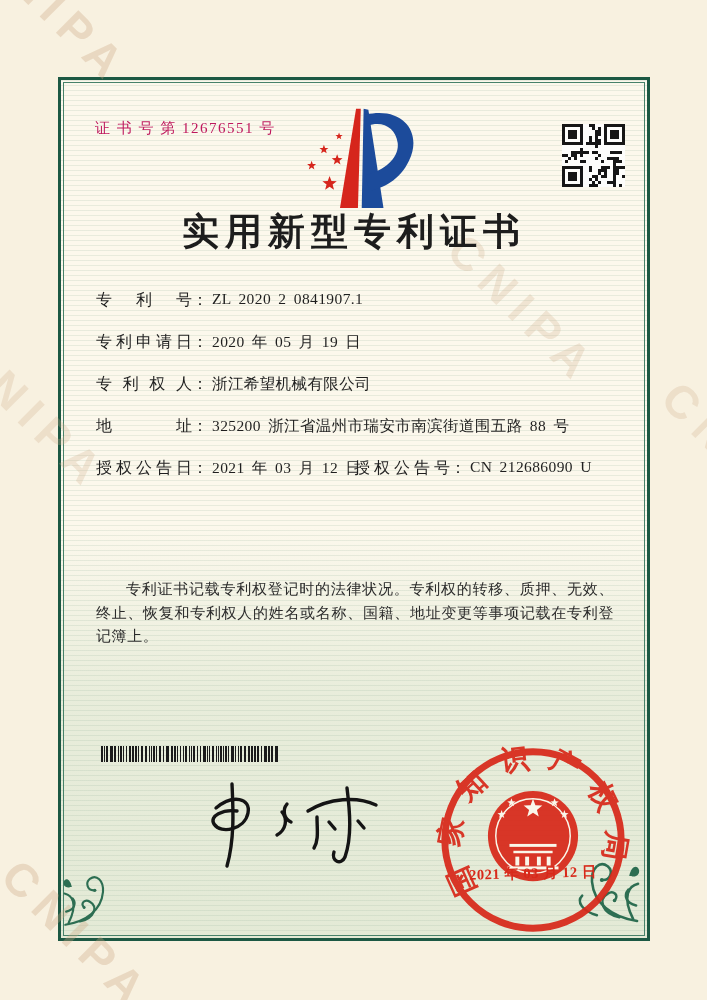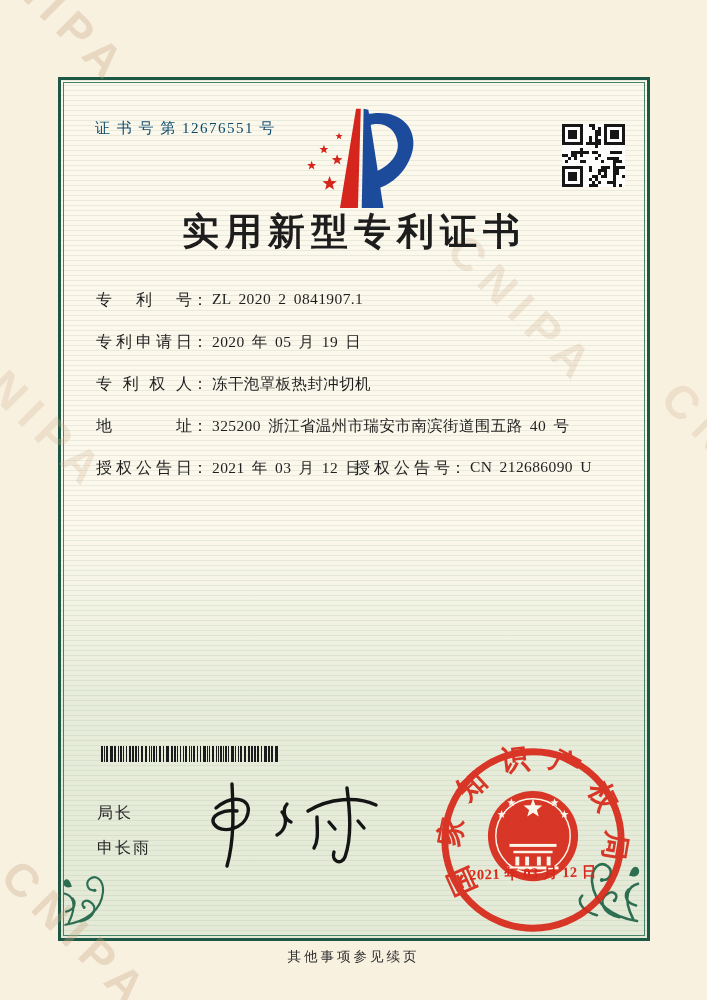--- a/index.html
+++ b/index.html
@@ -25,21 +25,21 @@
     background-color:#fcf8ec;
     background-image:
       repeating-linear-gradient(180deg, rgba(152,182,158,.20) 0px, rgba(152,182,158,.20) 1px, transparent 1px, transparent 5px),
       linear-gradient(180deg, rgba(230,236,222,0) 52%, rgba(219,229,207,.6) 72%, rgba(214,226,202,.65) 100%);
   }
   .panel-inner{position:absolute;inset:2px;border:1px solid #47826a;}
   
   .content{position:absolute;inset:0;z-index:3;}
   .cert-no{
     position:absolute;left:95px;top:119px;
-    font-size:15px;letter-spacing:1.5px;color:#0c4a6e;white-space:nowrap;
+    font-size:15px;letter-spacing:1.5px;color:#be185d;white-space:nowrap;
   }
   .logo{position:absolute;left:293px;top:106px;}
   .qr{position:absolute;left:562px;top:124px;width:63px;height:63px;background:#fdfdfb;}
   .qr div{position:absolute;background:#161616;}
   .title{
     position:absolute;left:58px;top:207px;width:592px;text-align:center;
     font-size:37px;font-weight:700;letter-spacing:6px;color:#1d1d1d;white-space:nowrap;
   }
   
   .fields{position:absolute;left:96px;top:290px;width:522px;font-size:16px;color:#1f1f1f;}
@@ -310,37 +310,38 @@
     <div class="frow">
       <span class="flabel">专利号</span><span class="fcolon">：</span>
       <span class="fvalue">ZL 2020 2 0841907.1</span>
     </div>
     <div class="frow">
       <span class="flabel">专利申请日</span><span class="fcolon">：</span>
       <span class="fvalue">2020 年 05 月 19 日</span>
     </div>
     <div class="frow">
       <span class="flabel">专利权人</span><span class="fcolon">：</span>
-      <span class="fvalue">冻干泡罩板热封冲切机</span>
+      <span class="fvalue">浙江希望机械有限公司</span>
     </div>
     <div class="frow">
       <span class="flabel">地址</span><span class="fcolon">：</span>
-      <span class="fvalue">325200 浙江省温州市瑞安市南滨街道围五路 40 号</span>
+      <span class="fvalue">325200 浙江省温州市瑞安市南滨街道围五路 88 号</span>
     </div>
     <div class="frow last">
       <span class="flabel">授权公告日</span><span class="fcolon">：</span>
       <span class="fvalue">2021 年 03 月 12 日</span>
       <span class="fpair2">
         <span class="flabel">授权公告号</span><span class="fcolon">：</span>
         <span class="fvalue">CN 212686090 U</span>
       </span>
     </div>
   </div>
 
   <div class="paras">
+    <p>专利证书记载专利权登记时的法律状况。专利权的转移、质押、无效、终止、恢复和专利权人的姓名或名称、国籍、地址变更等事项记载在专利登记簿上。</p>
   </div>
 
   <div class="barcode" id="barcode">
       <div style="left:0px;width:2px"></div>
       <div style="left:3px;width:1px"></div>
       <div style="left:5px;width:2px"></div>
       <div style="left:9px;width:3px"></div>
       <div style="left:13px;width:2px"></div>
       <div style="left:17px;width:1px"></div>
       <div style="left:19px;width:2px"></div>
@@ -413,24 +414,20 @@
       <path d="M92,94 C80,70 88,60 97,58"></path>
       <path d="M78,92 C60,88 56,74 66,68 C72,64 78,70 73,75"></path>
       <path d="M95,80 C85,78 82,70 87,64"></path>
       <path d="M55,90 C40,86 34,76 40,70"></path>
     </g>
     <circle cx="60" cy="54" r="2" fill="#2d6e52"></circle>
     <circle cx="73" cy="75" r="1.8" fill="#2d6e52"></circle>
     <path d="M88,50 C90,40 96,38 98,44 C99,49 94,52 90,50 Z" fill="#2d6e52"></path>
   </svg>
 
-  <div class="signer">
-    <div>局长</div>
-    <div>申长雨</div>
-  </div>
 
   <svg class="signature" width="212" height="100" viewBox="0 0 212 100">
     <g fill="none" stroke="#141414" stroke-width="3.4" stroke-linecap="round">
       <path d="M28,32 C45,18 63,22 60,37 C57,53 33,59 26,48 C21,40 35,33 49,35"></path>
       <path d="M44,8 C45,30 47,62 39,90"></path>
       <path d="M94,36 C100,43 98,54 89,59"></path>
       <path d="M99,28 C94,34 96,43 103,46"></path>
       <path d="M120,35 C141,22 169,20 188,29"></path>
       <path d="M129,41 C129,53 131,64 126,72"></path>
       <path d="M159,12 C162,36 164,61 157,81 C153,90 143,85 146,76"></path>
@@ -459,15 +456,14 @@
     </g>
     <defs>
       <path id="sealArc" d="M 47.7,152.3 A 74,74 0 1 1 152.3,152.3" fill="none"></path>
     </defs>
     <text font-size="29" font-weight="700" fill="#d8291a" letter-spacing="17" font-family="'Liberation Serif','DejaVu Serif',serif">
       <textPath href="#sealArc" startOffset="4">国家知识产权局</textPath>
     </text>
   </svg>
   <div class="seal-date">2021 年 03 月 12 日</div>
 
-  <div class="cont-note">其他事项参见续页</div>
 
 </div>
 
 </body></html>

